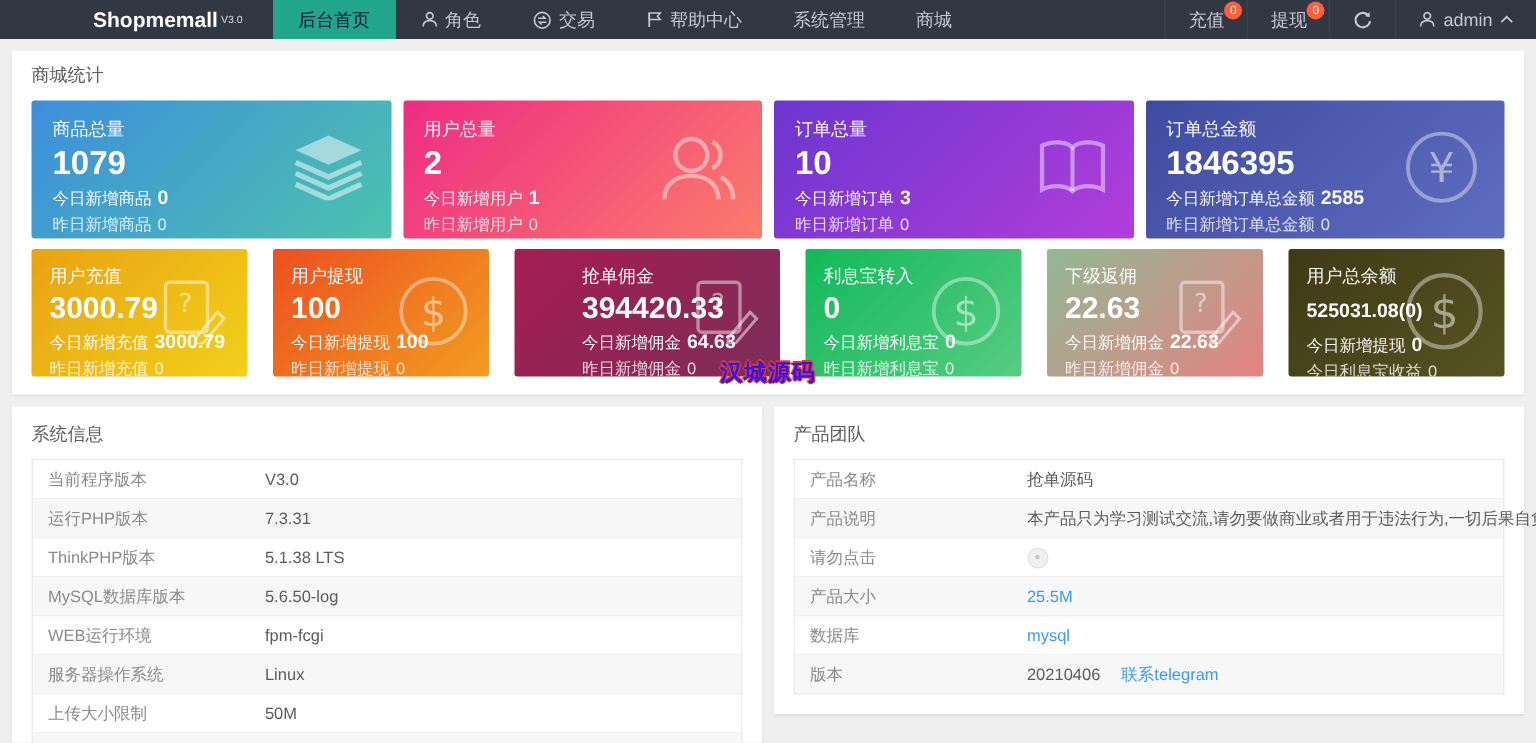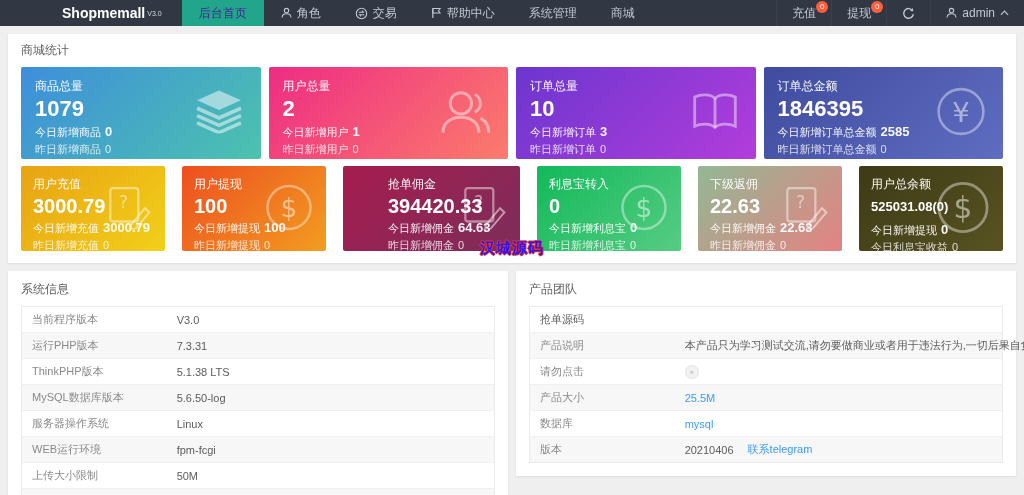--- a/index.html
+++ b/index.html
@@ -11,21 +11,21 @@
     overflow:hidden;
     font-size:12px;
   }
   
   .navbar {
     height:26px; background:#313743; display:flex; align-items:stretch; color:#cfd3dc;padding-left:44px;
   }
   .logo { display:flex; align-items:center; padding:0 20px 0 18px; color:#fff; font-size:14px; font-weight:bold; }
   .logo sup { font-size:7px; font-weight:normal; margin-left:2px; color:#d6d9e0; }
   .nav-item { display:flex; align-items:center; gap:5px; padding:0 17px; font-size:12px; color:#c3c8d2; cursor:pointer; text-decoration:none; }
-  .nav-item.active { background:#21a58b; color:#4c1d95; }
+  .nav-item.active { background:#21a58b; color:#0f172a; }
   .nav-item svg { display:block; }
   .nav-right { margin-left:auto; display:flex; align-items:stretch; }
   .nav-right .nav-item { position:relative; border-left:1px solid rgba(255,255,255,.05); padding:0 15px; }
   .nav-badge {
     position:absolute; top:1px; right:3px; min-width:12px; height:12px; border-radius:7px;
     background:#ff5f3c; color:#fff; font-size:8px; line-height:12px; text-align:center; padding:0 2px;
   }
   
   .panel { background:#fff; box-shadow:0 1px 2px rgba(0,0,0,.08); }
   .stats-panel { margin:8px 8px 0 8px; padding:8px 13px 12px 13px; }
@@ -310,42 +310,43 @@
         </div>
       <div class="trow">
           <div class="tlabel">ThinkPHP版本</div>
           <div class="tvalue">5.1.38 LTS</div>
         </div>
       <div class="trow">
           <div class="tlabel">MySQL数据库版本</div>
           <div class="tvalue">5.6.50-log</div>
         </div>
       <div class="trow">
+          <div class="tlabel">WEB运行环境</div>
+          <div class="tvalue">fpm-fcgi</div>
+        </div>
+      <div class="trow">
           <div class="tlabel">服务器操作系统</div>
           <div class="tvalue">Linux</div>
-        </div>
-      <div class="trow">
-          <div class="tlabel">WEB运行环境</div>
-          <div class="tvalue">fpm-fcgi</div>
         </div>
       <div class="trow">
           <div class="tlabel">上传大小限制</div>
           <div class="tvalue">50M</div>
         </div>
       <div class="trow">
           <div class="tlabel">POST大小限制</div>
           <div class="tvalue">50M</div>
         </div>
     </div>
   </div>
 
   <div class="panel">
     <div class="panel-title">产品团队</div>
     <div class="tbl">
       <div class="trow">
+          <div class="tlabel">产品名称</div>
           <div class="tvalue">抢单源码</div>
         </div>
       <div class="trow">
           <div class="tlabel">产品说明</div>
           <div class="tvalue">本产品只为学习测试交流,请勿要做商业或者用于违法行为,一切后果自负</div>
         </div>
       <div class="trow">
           <div class="tlabel">请勿点击</div>
           <div class="tvalue">
             <span class="dot-icon">●</span>

